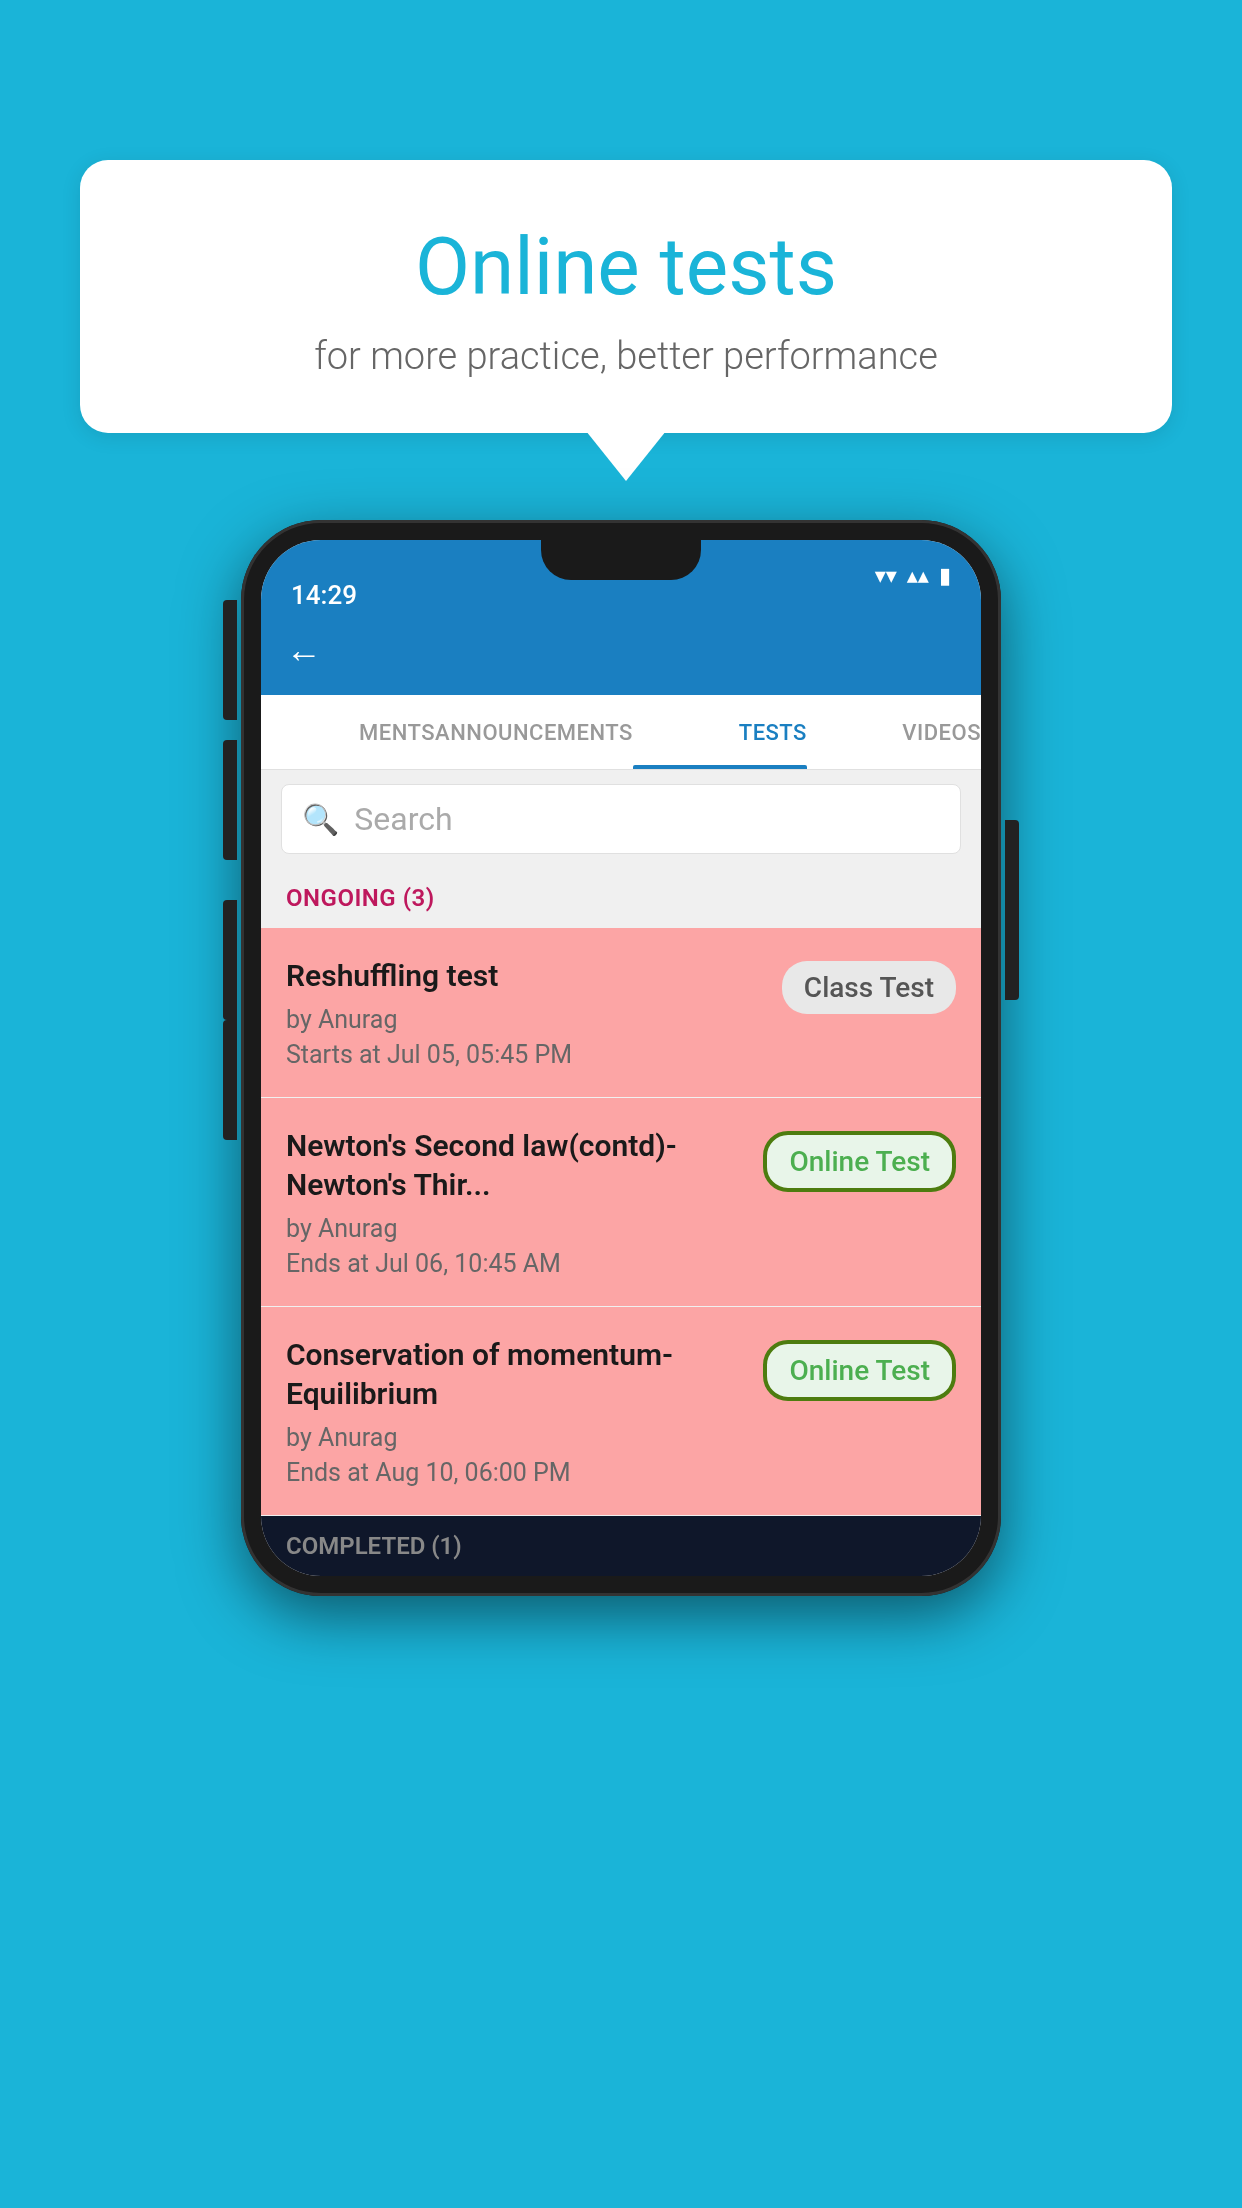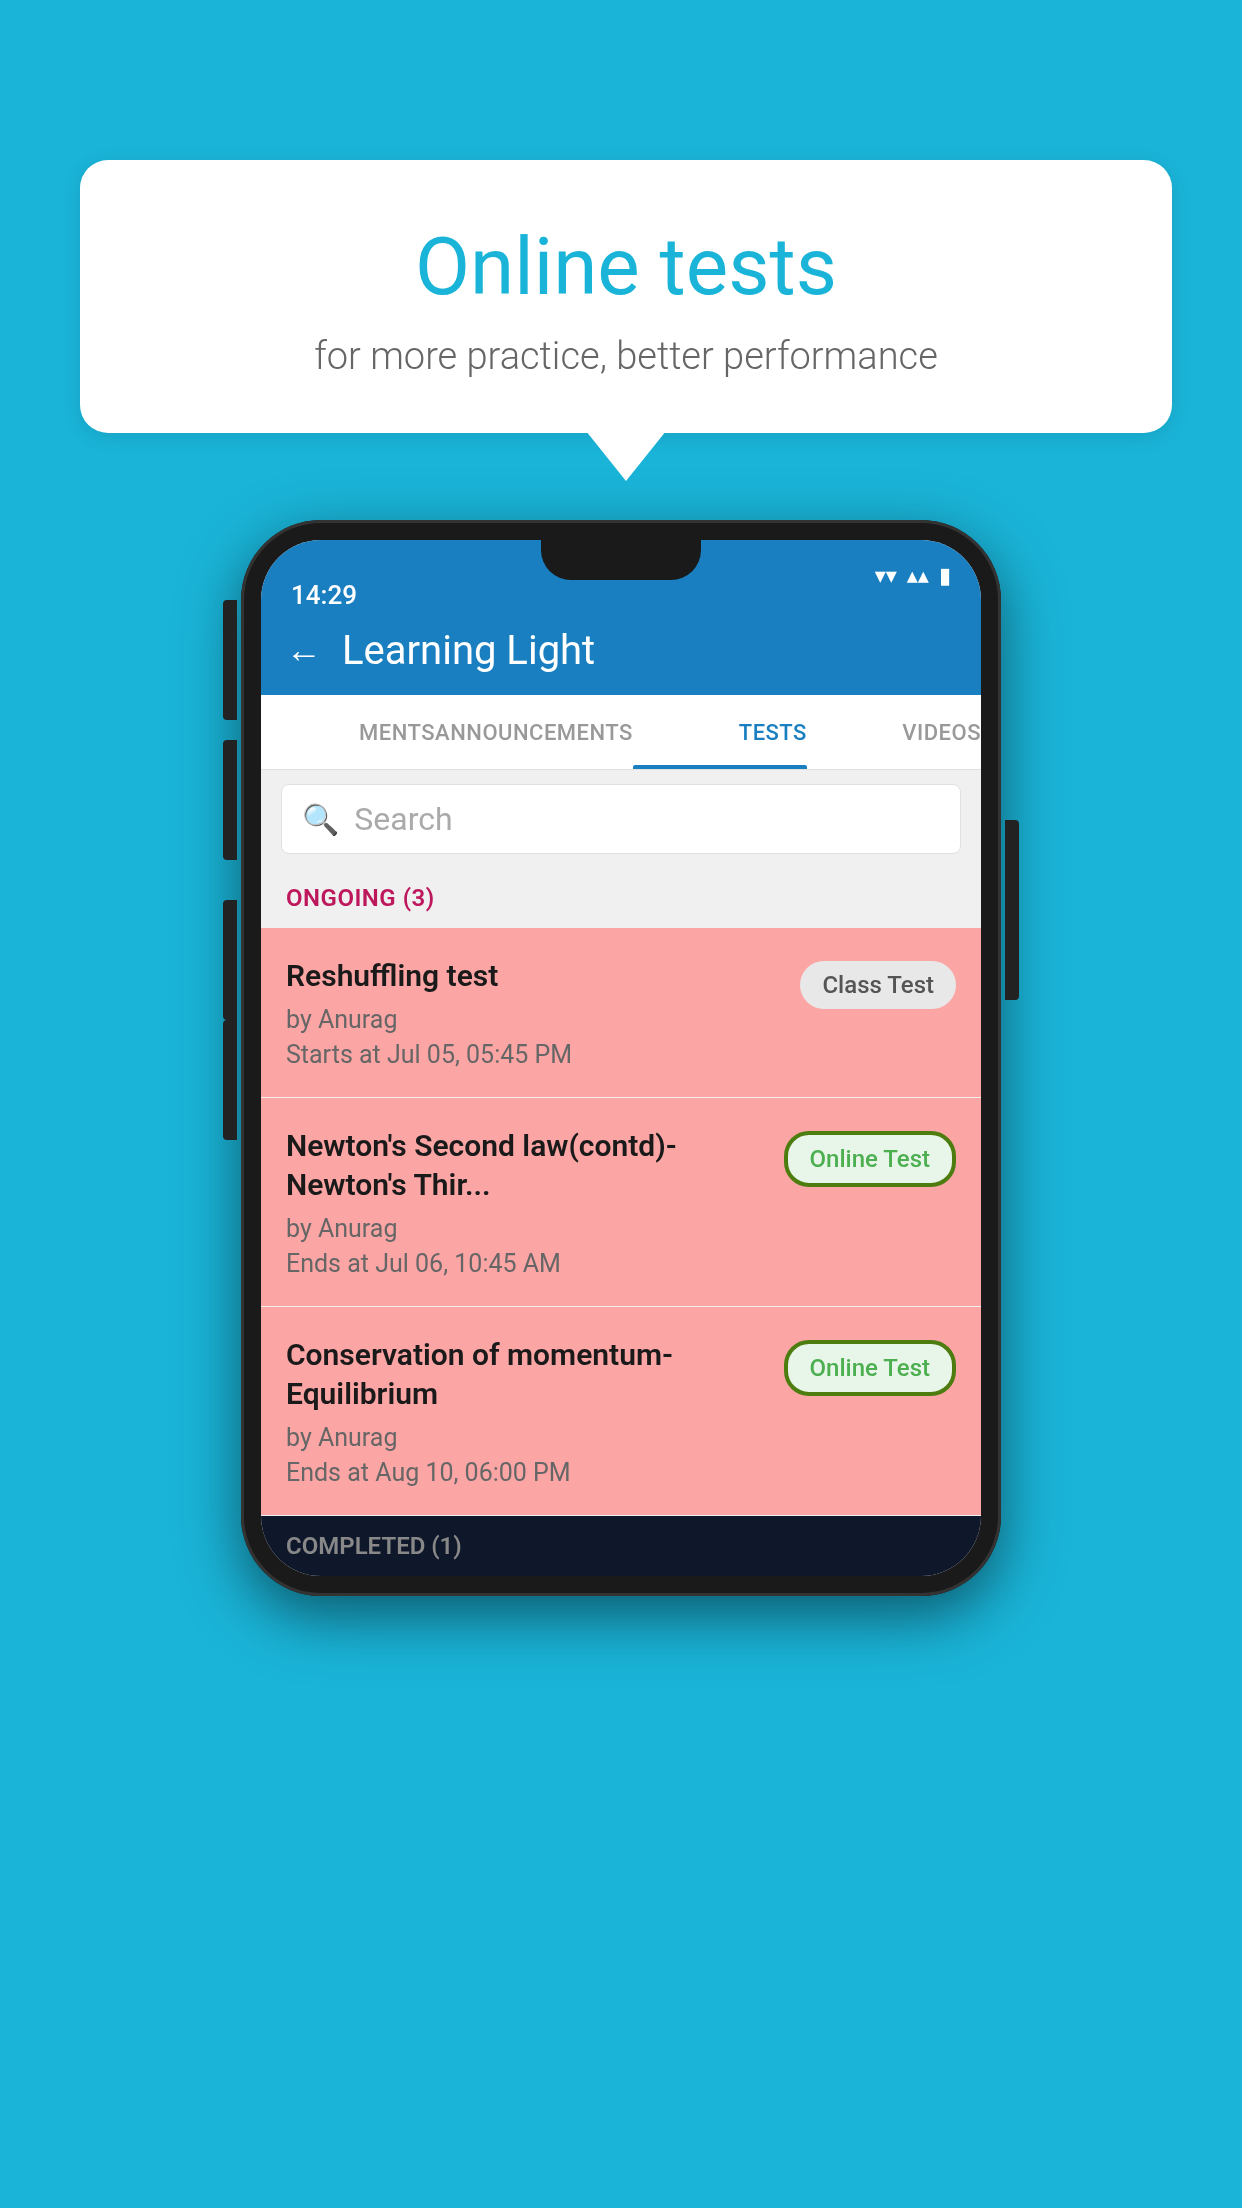--- a/index.html
+++ b/index.html
@@ -269,21 +269,21 @@
     }
 
     .test-date {
       font-size: 25px;
       color: #666;
     }
 
     .test-badge {
       padding: 10px 22px;
       border-radius: 25px;
-      font-size: 24px;
+      font-size: 28px;
       font-weight: 500;
       white-space: nowrap;
       margin-top: 5px;
     }
 
     .badge-class {
       background: #e8e8e8;
       color: #555;
     }
 
@@ -320,21 +320,20 @@
         <span class="status-time">14:29</span>
         <div class="status-icons">
           <span>▾▾</span>
           <span>▴▴</span>
           <span>▮</span>
         </div>
       </div>
 
       <div class="app-header">
         <span class="back-arrow">←</span>
-        <span class="app-title">Learning Light</span>
       </div>
 
       <div class="tabs-bar">
         <div class="tab">
           <span>MENTS</span>
         </div>
         <div class="tab">
           <span>ANNOUNCEMENTS</span>
         </div>
         <div class="tab active">

